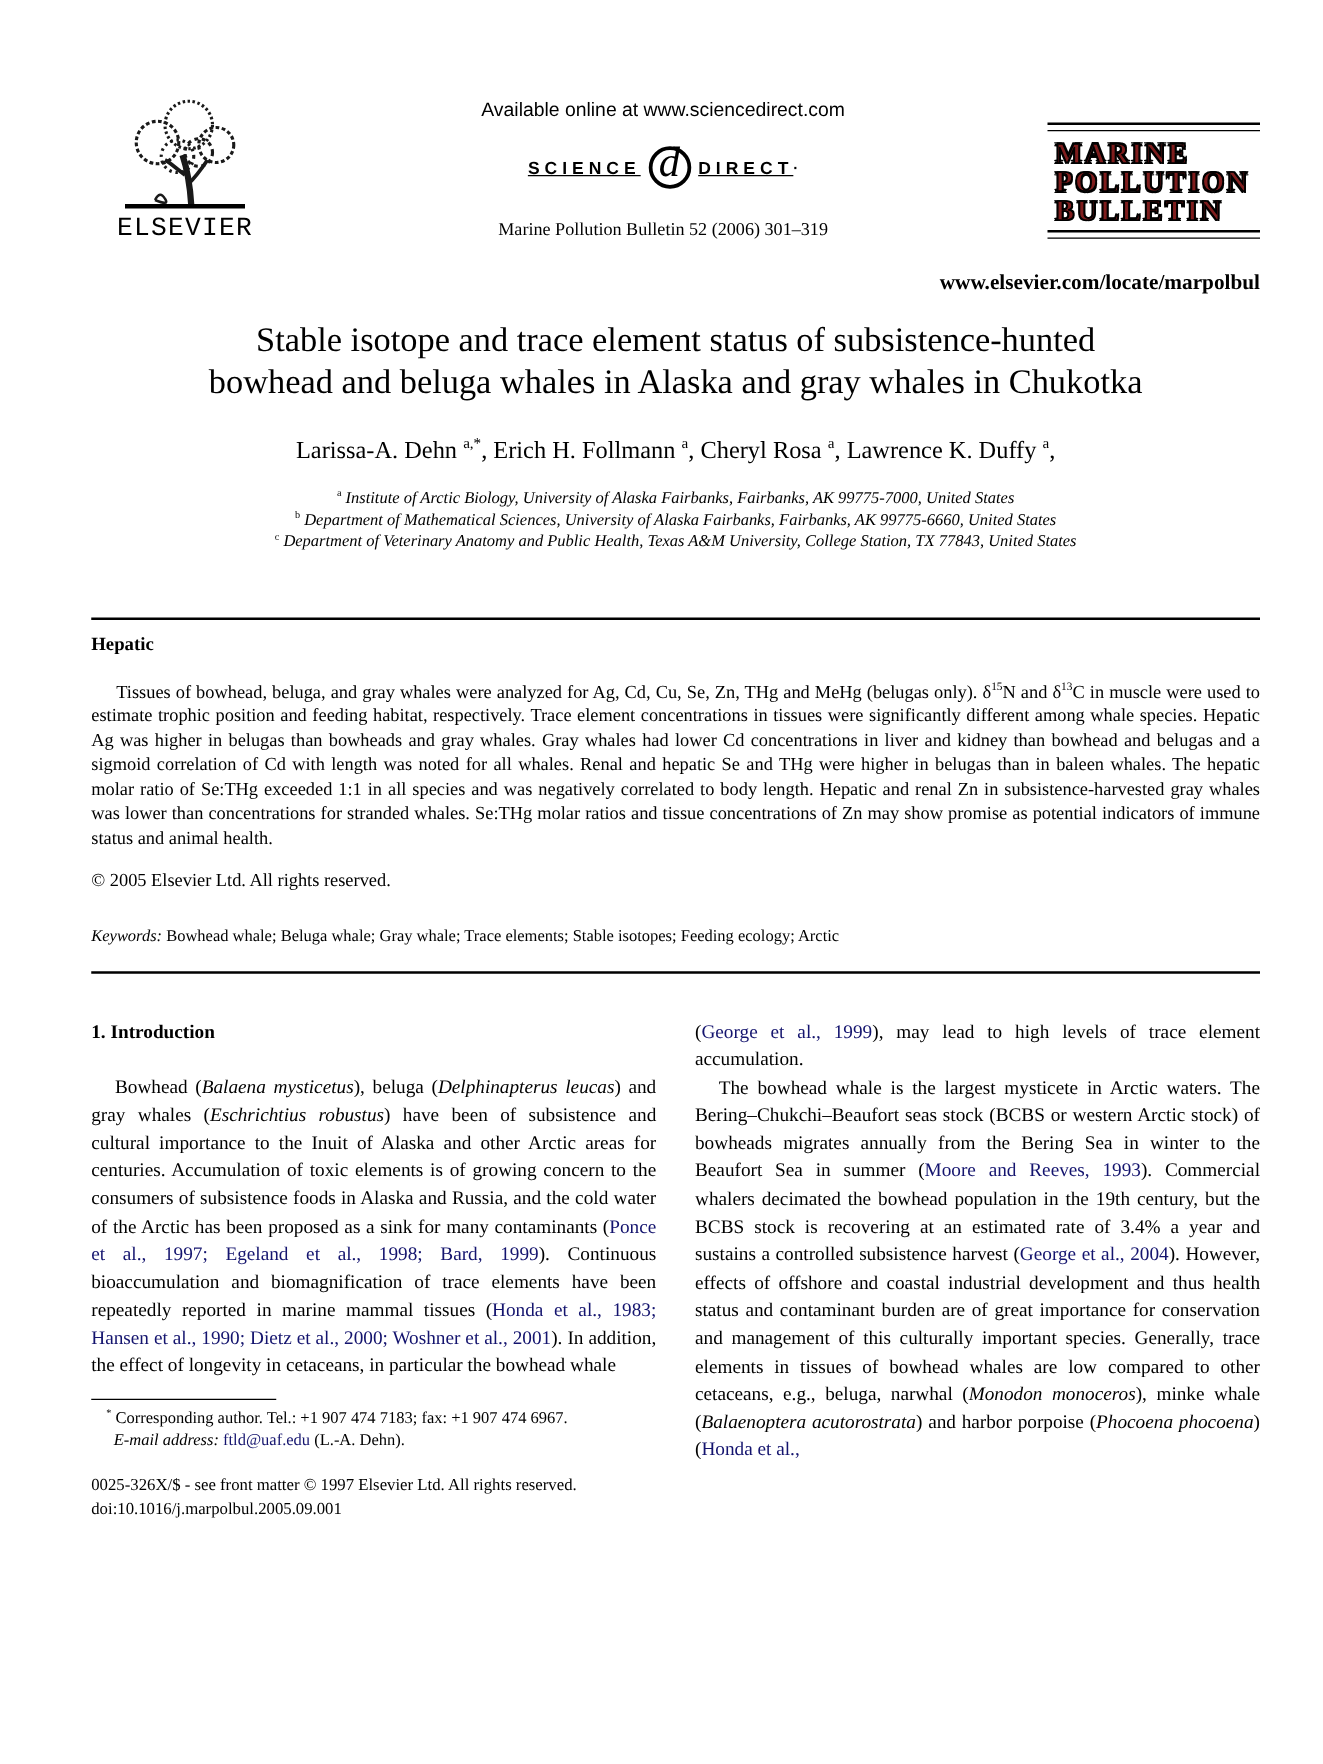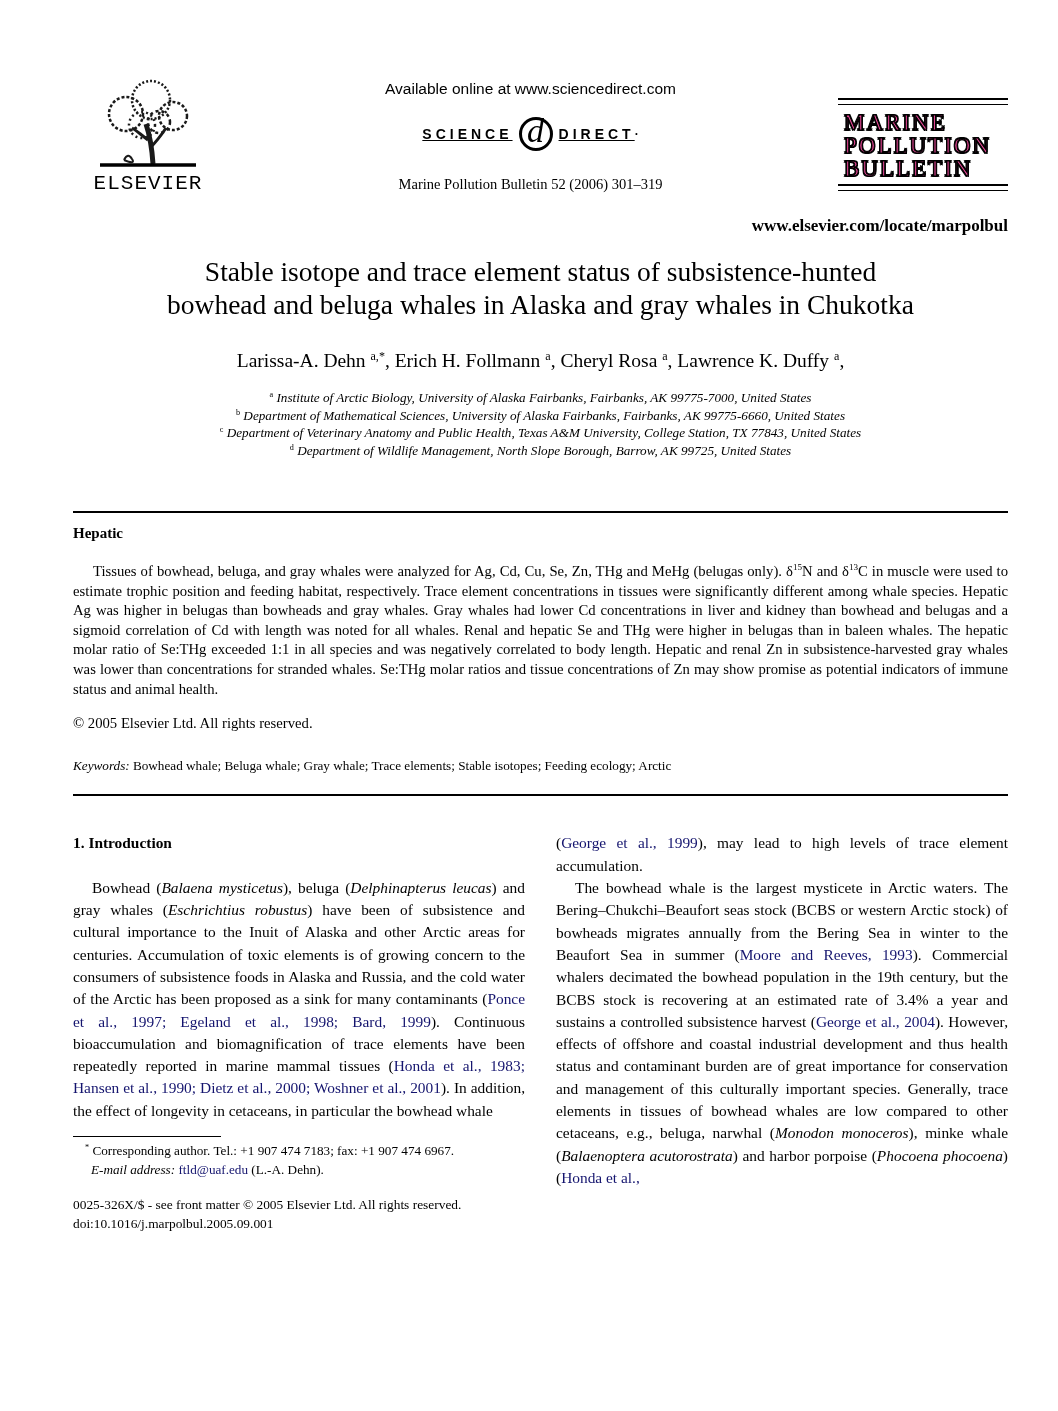--- a/index.html
+++ b/index.html
@@ -24,22 +24,22 @@
     display:inline-flex;align-items:center;justify-content:center;
     width:34px;height:34px;border:3px solid #000;border-radius:50%;
     margin:0 6px;font-family:"Liberation Serif",serif;font-style:italic;
     font-size:34px;line-height:0;padding-bottom:6px;box-sizing:border-box;
   }
   .sd-dot{font-family:"Liberation Sans",sans-serif;font-weight:bold;font-size:12px;vertical-align:top;}
   .journal-citation{font-size:14.5px;margin-top:16px;}
   .right-block{width:170px;padding-top:20px;}
   .dbl{height:4px;border-top:2px solid #000;border-bottom:1px solid #000;}
   .mpb-title{
-    padding:6px 0 4px 6px;font-weight:normal;font-size:23px;line-height:23px;letter-spacing:2px;
-    color:#ec4899;-webkit-text-stroke:1.1px #000;
+    padding:6px 0 4px 6px;font-weight:bold;font-size:23px;line-height:23px;letter-spacing:2px;
+    color:#7f1d1d;-webkit-text-stroke:1.1px #000;
     text-shadow:-1px -1px 0 #000,1px -1px 0 #000,-1px 1px 0 #000,1px 1px 0 #000;
   }
   .journal-url{position:absolute;right:50px;top:216px;font-weight:bold;font-size:17px;white-space:nowrap;}
 
   
   .title{margin-top:60px;text-align:center;font-size:27.5px;line-height:33px;}
   .authors{margin-top:26px;text-align:center;font-size:19.5px;line-height:28px;}
   .affiliations{margin-top:14px;text-align:center;font-size:13.2px;line-height:17.5px;font-style:italic;}
   .affiliations sup{font-style:normal;}
 
@@ -125,21 +125,20 @@
   </div>
 
   <div class="authors">
     <div><span>Larissa-A. Dehn </span><sup>a,*</sup><span>, Erich H. Follmann </span><sup>a</sup><span>, Cheryl Rosa </span><sup>a</sup><span>, Lawrence K. Duffy </span><sup>a</sup><span>,</span></div>
   </div>
 
   <div class="affiliations">
     <div><sup>a</sup><span> Institute of Arctic Biology, University of Alaska Fairbanks, Fairbanks, AK 99775-7000, United States</span></div>
     <div><sup>b</sup><span> Department of Mathematical Sciences, University of Alaska Fairbanks, Fairbanks, AK 99775-6660, United States</span></div>
     <div><sup>c</sup><span> Department of Veterinary Anatomy and Public Health, Texas A&amp;M University, College Station, TX 77843, United States</span></div>
-    <div><sup>d</sup><span> Department of Wildlife Management, North Slope Borough, Barrow, AK 99725, United States</span></div>
   </div>
 
   <hr class="thick-rule rule-abstract">
   <div class="abstract-heading">Hepatic</div>
   <p class="abstract-body"><span>Tissues of bowhead, beluga, and gray whales were analyzed for Ag, Cd, Cu, Se, Zn, THg and MeHg (belugas only). δ</span><sup>15</sup><span>N and δ</span><sup>13</sup><span>C in muscle were used to estimate trophic position and feeding habitat, respectively. Trace element concentrations in tissues were significantly different among whale species. Hepatic Ag was higher in belugas than bowheads and gray whales. Gray whales had lower Cd concentrations in liver and kidney than bowhead and belugas and a sigmoid correlation of Cd with length was noted for all whales. Renal and hepatic Se and THg were higher in belugas than in baleen whales. The hepatic molar ratio of Se:THg exceeded 1:1 in all species and was negatively correlated to body length. Hepatic and renal Zn in subsistence-harvested gray whales was lower than concentrations for stranded whales. Se:THg molar ratios and tissue concentrations of Zn may show promise as potential indicators of immune status and animal health.</span></p>
   <div class="abstract-copyright">© 2005 Elsevier Ltd. All rights reserved.</div>
   <div class="keywords"><span class="it">Keywords:</span><span> Bowhead whale; Beluga whale; Gray whale; Trace elements; Stable isotopes; Feeding ecology; Arctic</span></div>
   <hr class="thick-rule rule-body">
 
   <div class="columns">
@@ -148,21 +147,21 @@
       <h2 class="section-heading">1. Introduction</h2>
       <p class="para"><span>Bowhead (</span><span class="it">Balaena mysticetus</span><span>), beluga (</span><span class="it">Delphinapterus leucas</span><span>) and gray whales (</span><span class="it">Eschrichtius robustus</span><span>) have been of subsistence and cultural importance to the Inuit of Alaska and other Arctic areas for centuries. Accumulation of toxic elements is of growing concern to the consumers of subsistence foods in Alaska and Russia, and the cold water of the Arctic has been proposed as a sink for many contaminants (</span><span class="cite">Ponce et al., 1997; Egeland et al., 1998; Bard, 1999</span><span>). Continuous bioaccumulation and biomagnification of trace elements have been repeatedly reported in marine mammal tissues (</span><span class="cite">Honda et al., 1983; Hansen et al., 1990; Dietz et al., 2000; Woshner et al., 2001</span><span>). In addition, the effect of longevity in cetaceans, in particular the bowhead whale</span></p>
 
       <hr class="footnote-rule">
       <div class="footnote">
         <div class="fn1"><sup>*</sup><span> Corresponding author. Tel.: +1 907 474 7183; fax: +1 907 474 6967.</span></div>
         <div class="fn2"><span class="it">E-mail address:</span><span> </span><span class="cite">ftld@uaf.edu</span><span> (L.-A. Dehn).</span></div>
       </div>
 
       <div class="imprint">
-        <div>0025-326X/$ - see front matter © 2005 Elsevier Ltd. All rights reserved.</div>
+        <div>0025-326X/$ - see front matter © 1997 Elsevier Ltd. All rights reserved.</div>
         <div>doi:10.1016/j.marpolbul.2005.09.001</div>
       </div>
     </div>
 
     <div class="col">
       <p class="para-cont"><span>(</span><span class="cite">George et al., 1999</span><span>), may lead to high levels of trace element accumulation.</span></p>
       <p class="para"><span>The bowhead whale is the largest mysticete in Arctic waters. The Bering–Chukchi–Beaufort seas stock (BCBS or western Arctic stock) of bowheads migrates annually from the Bering Sea in winter to the Beaufort Sea in summer (</span><span class="cite">Moore and Reeves, 1993</span><span>). Commercial whalers decimated the bowhead population in the 19th century, but the BCBS stock is recovering at an estimated rate of 3.4% a year and sustains a controlled subsistence harvest (</span><span class="cite">George et al., 2004</span><span>). However, effects of offshore and coastal industrial development and thus health status and contaminant burden are of great importance for conservation and management of this culturally important species. Generally, trace elements in tissues of bowhead whales are low compared to other cetaceans, e.g., beluga, narwhal (</span><span class="it">Monodon monoceros</span><span>), minke whale (</span><span class="it">Balaenoptera acutorostrata</span><span>) and harbor porpoise (</span><span class="it">Phocoena phocoena</span><span>) (</span><span class="cite">Honda et al.,</span></p>
     </div>
 
   </div>

